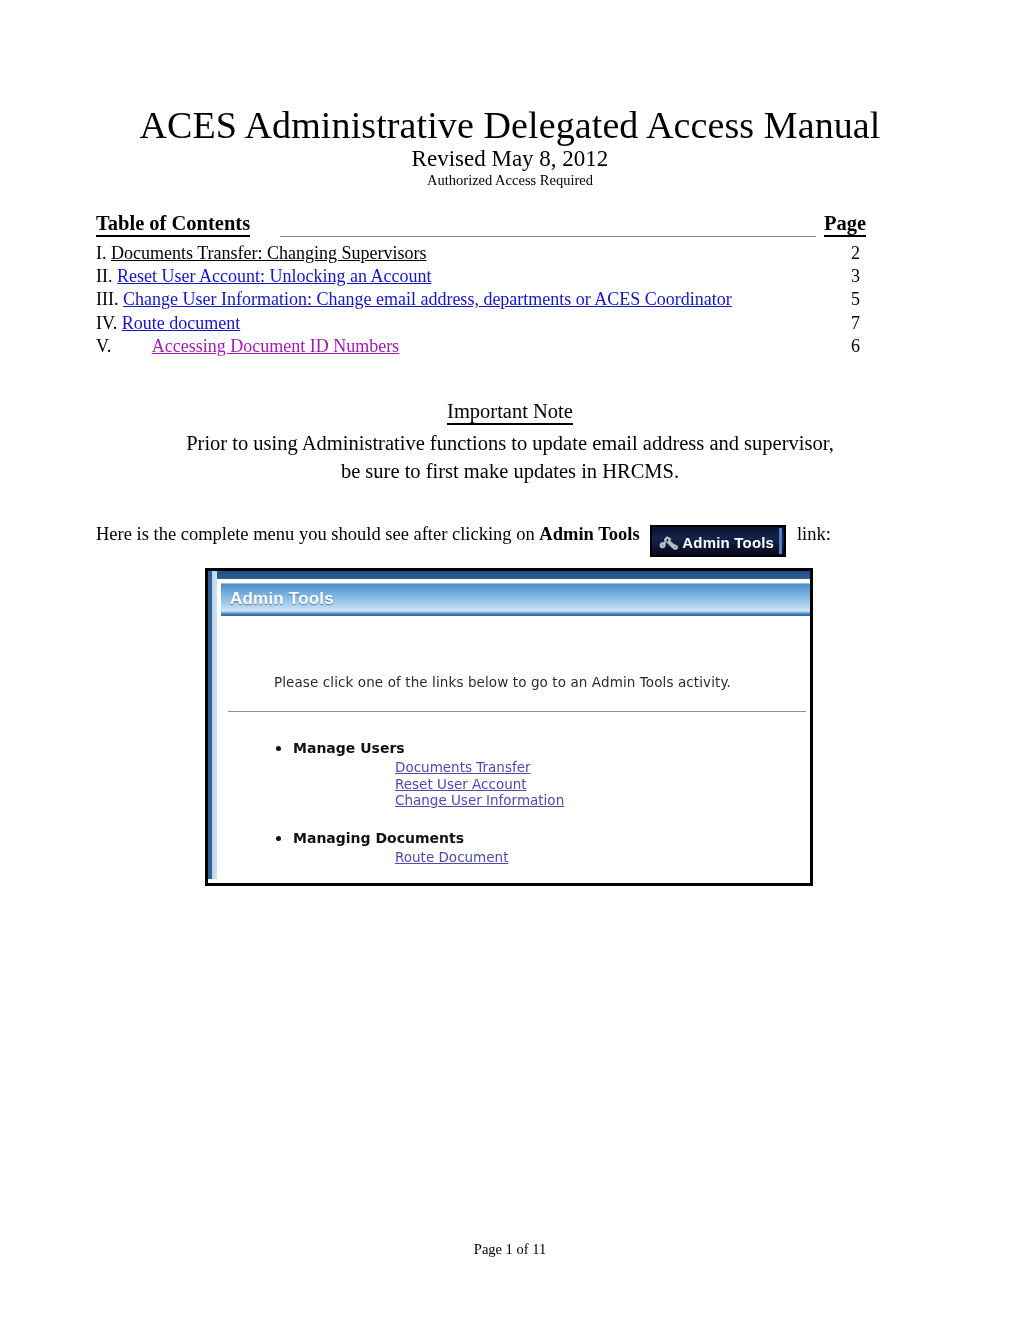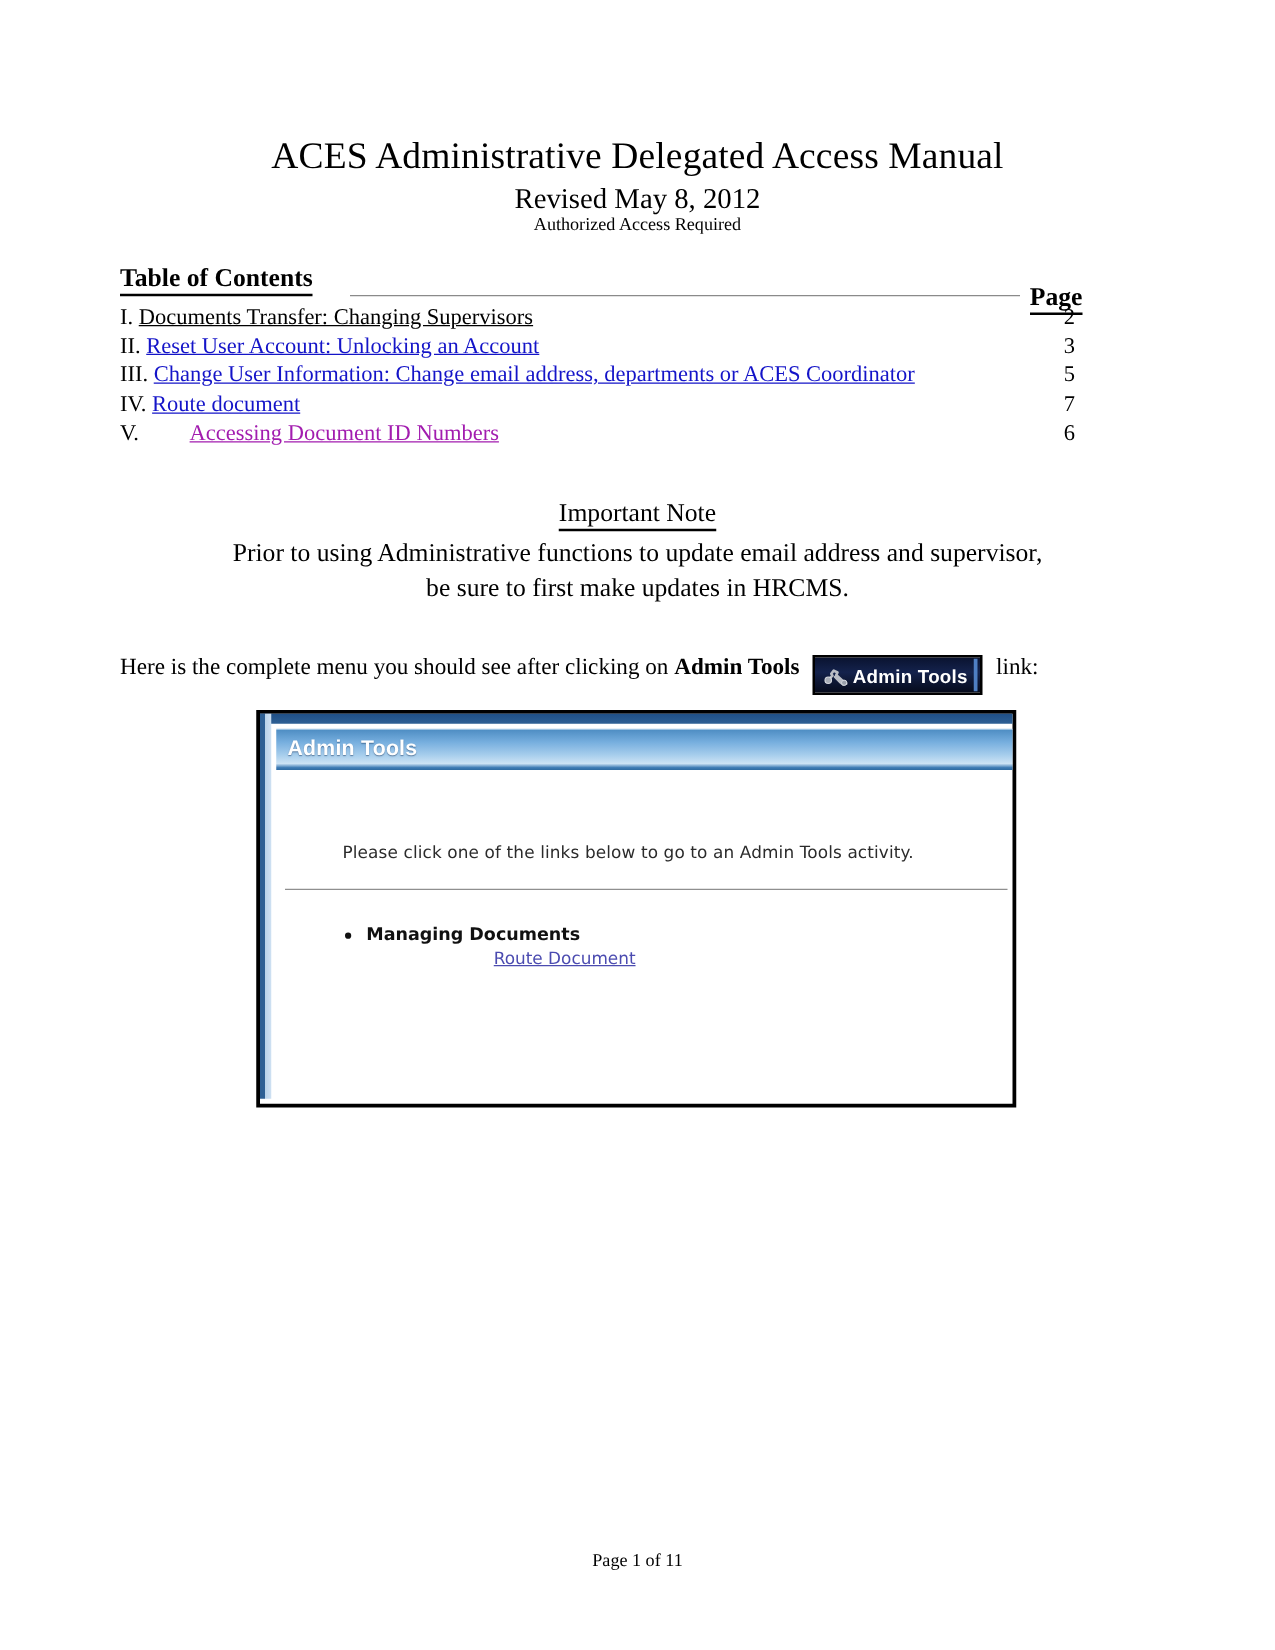--- a/index.html
+++ b/index.html
@@ -21,21 +21,21 @@
     width: 1020px;
     height: 1320px;
   }
 
   
   .doc-title {
     position: absolute;
     left: 0; top: 107px;
     width: 1020px;
     text-align: center;
-    font-size: 30px;
+    font-size: 38px;
     line-height: 36px;
     font-weight: normal;
     letter-spacing: 0.1px;
   }
   .doc-subtitle {
     position: absolute;
     left: 0; top: 145px;
     width: 1020px;
     text-align: center;
     font-size: 23px;
@@ -71,21 +71,20 @@
     line-height: 22px;
   }
   .toc-head-right {
     position: absolute;
     right: 0; top: 0;
     font-size: 20.5px;
     font-weight: bold;
     border-bottom: 2.5px solid #000;
     padding-bottom: 1px;
     line-height: 22px;
-    margin-top: 15px;
   }
   .toc-head-rule {
     position: absolute;
     left: 184px;
     right: 50px;
     top: 24px;
     border-bottom: 1px solid #8a8a8a;
   }
   .toc-row {
     position: relative;
@@ -337,20 +336,28 @@
   <div class="panel">
     <div class="panel-topband"></div>
     <div class="panel-leftstrip"></div>
     <div class="panel-header">
       <div class="panel-header-title">Admin Tools</div>
     </div>
     <div class="panel-instruction">Please click one of the links below to go to an Admin Tools activity.</div>
     <div class="panel-divider"></div>
     <div class="panel-menu" id="panel-menu">
         <div class="menu-group">
+          <div class="menu-group-title">Manage Users<span class="menu-bullet"></span></div>
+          <div class="menu-links">
+            <a class="menu-link" href="#" style="color: rgb(75, 75, 176);">Documents Transfer</a>
+            <a class="menu-link" href="#" style="color: rgb(75, 75, 176);">Reset User Account</a>
+            <a class="menu-link" href="#" style="color: rgb(75, 75, 176);">Change User Information</a>
+          </div>
+        </div>
+        <div class="menu-group">
           <div class="menu-group-title">Managing Documents<span class="menu-bullet"></span></div>
           <div class="menu-links">
             <a class="menu-link" href="#" style="color: rgb(75, 75, 176);">Route Document</a>
           </div>
         </div>
       </div>
   </div>
 
   <div class="footer">Page 1 of 11</div>
 

